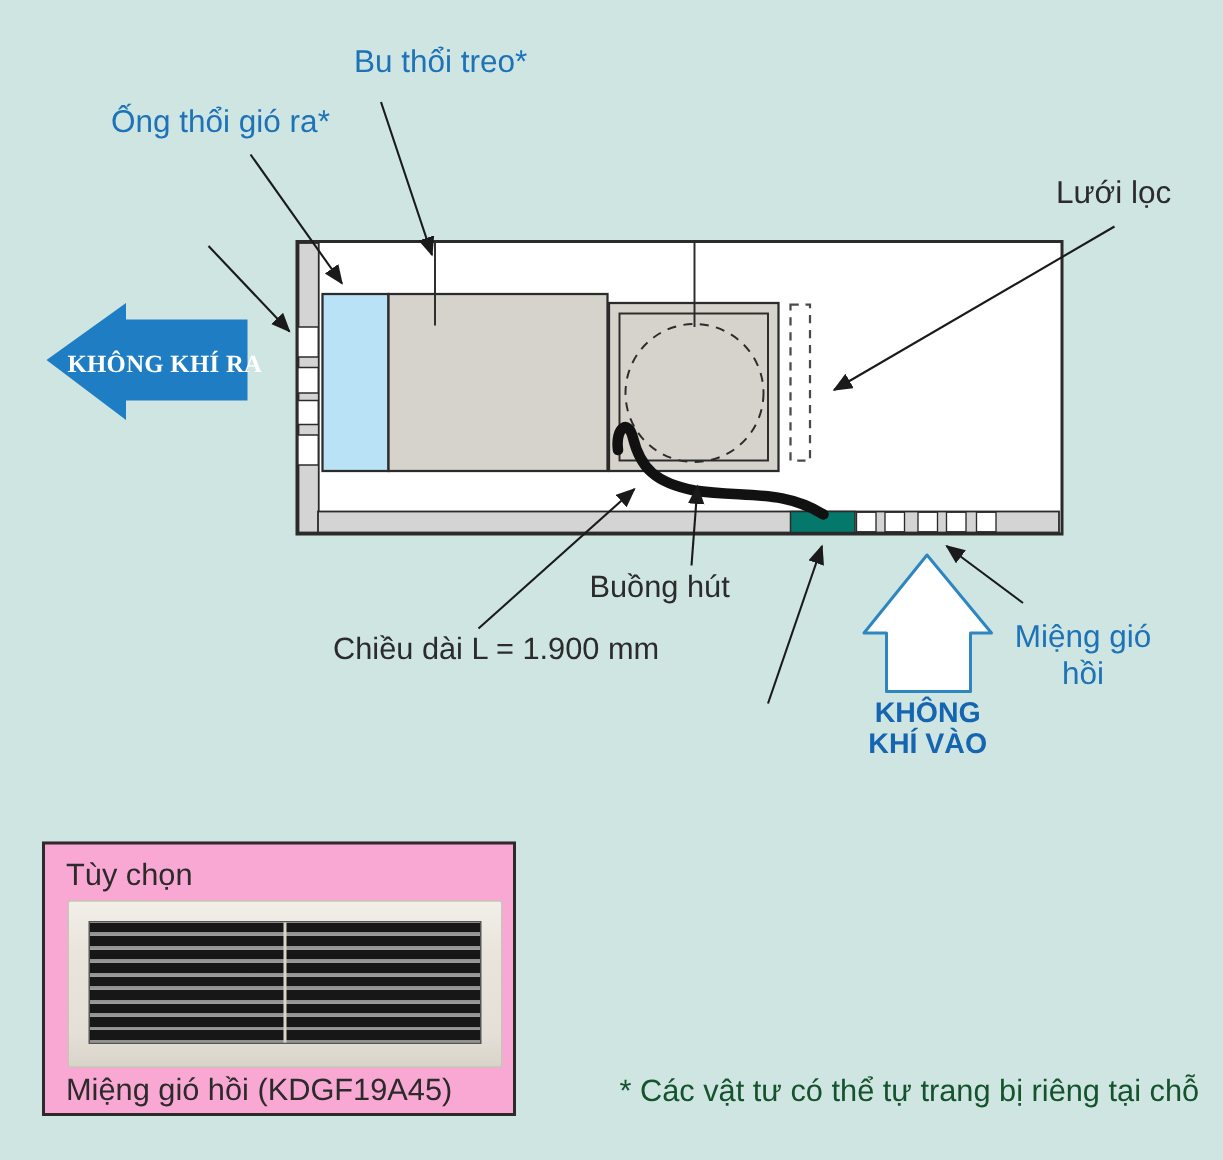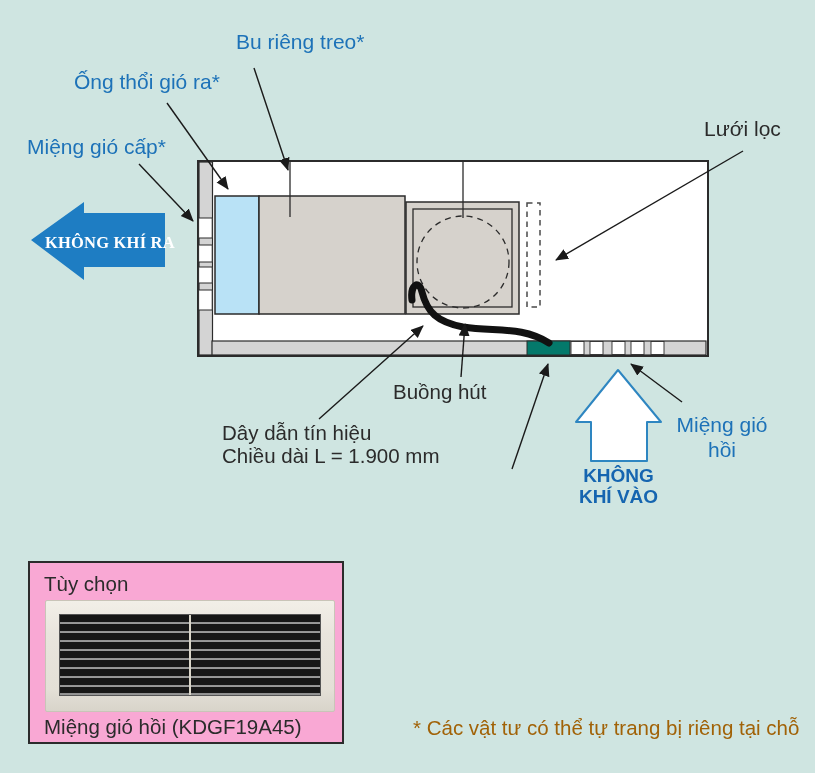--- a/index.html
+++ b/index.html
@@ -64,21 +64,21 @@
     position:absolute;left:50%;top:0;bottom:0;
     width:2px;margin-left:-1px;
     background:#d9d5c9;
   }
   #option-caption{
     position:absolute;left:14px;top:152px;
     font-size:20.5px;color:#2b2b2b;white-space:nowrap;
   }
   #footnote{
     position:absolute;left:413px;top:716px;
-    color:#a16207;font-size:20.5px;white-space:nowrap;
+    color:#14532d;font-size:20.5px;white-space:nowrap;
   }
 </style>
 </head>
 <body>
 
 <div id="stage">
 
   <svg id="diagram-svg" width="815" height="773" viewBox="0 0 815 773">
     <defs>
       <marker id="ah" markerUnits="userSpaceOnUse" markerWidth="14" markerHeight="12" refX="12" refY="5.5" orient="auto">
@@ -133,28 +133,26 @@
       <line x1="461" y1="377" x2="465" y2="324" marker-end="url(#ah)"></line>
       <line x1="512" y1="469" x2="548" y2="364" marker-end="url(#ah)"></line>
       <line x1="682" y1="402" x2="631" y2="364" marker-end="url(#ah)"></line>
     </g>
 
     <polygon points="31,240 84,202 84,213 165,213 165,267 84,267 84,280" fill="#1e7dc3"></polygon>
 
     <polygon points="618,370 661,422 647,422 647,461 591,461 591,422 576,422" fill="#ffffff" stroke="#2e86c1" stroke-width="2" stroke-linejoin="round"></polygon>
   </svg>
 
-  <div class="lbl" style="left:236px;top:30px;">Bu riêng treo*</div>
+  <div class="lbl" style="left:236px;top:30px;">Bu thổi treo*</div>
   <div class="lbl" style="left:74px;top:70px;">Ống thổi gió ra*</div>
-  <div class="lbl" style="left:27px;top:135px;">Miệng gió cấp*</div>
 
   <div class="lbl dark" style="left:704px;top:117px;">Lưới lọc</div>
   <div class="lbl dark" style="left:393px;top:380px;font-size:20.5px;">Buồng hút</div>
   <div class="lbl dark" style="left:222px;top:421px;font-size:20.5px;line-height:23px;">
-    <span>Dây dẫn tín hiệu</span>
     <span>Chiều dài L = 1.900 mm</span>
   </div>
 
   <div class="lbl" id="khong-khi-ra-label" style="left:45px;top:231px;font-family:Liberation Serif, serif;">KHÔNG KHÍ RA</div>
   <div class="lbl center" id="khong-khi-vao-label" style="left:571px;top:465px;width:95px;">
     <span>KHÔNG</span>
     <span>KHÍ VÀO</span>
   </div>
   <div class="lbl center" style="left:671px;top:412px;width:102px;line-height:25px;">
     <span>Miệng gió</span>

